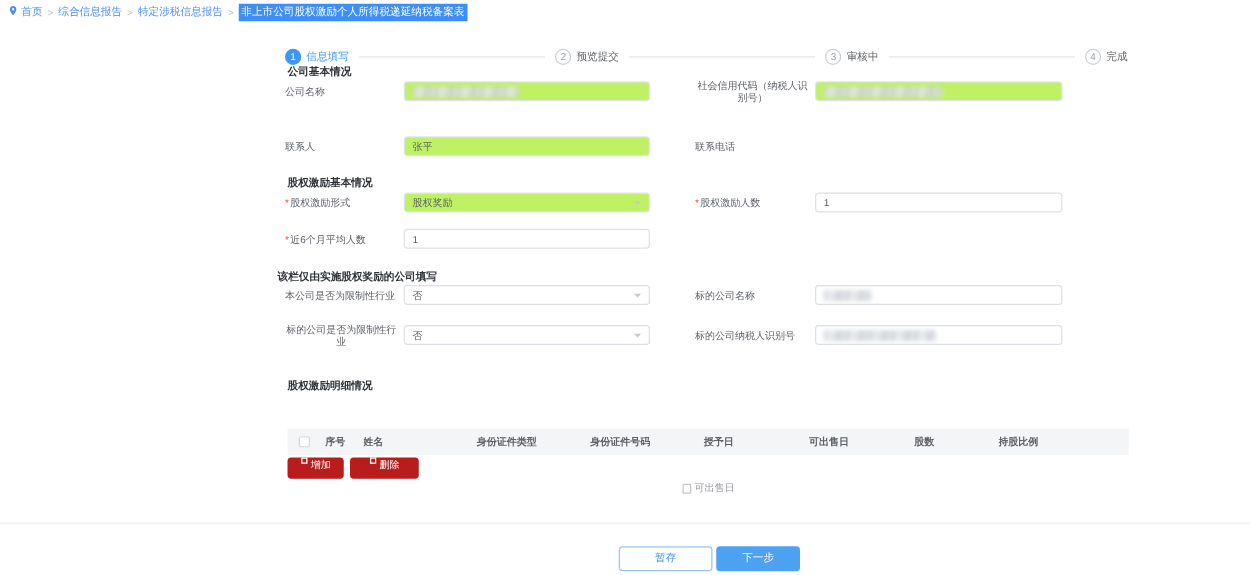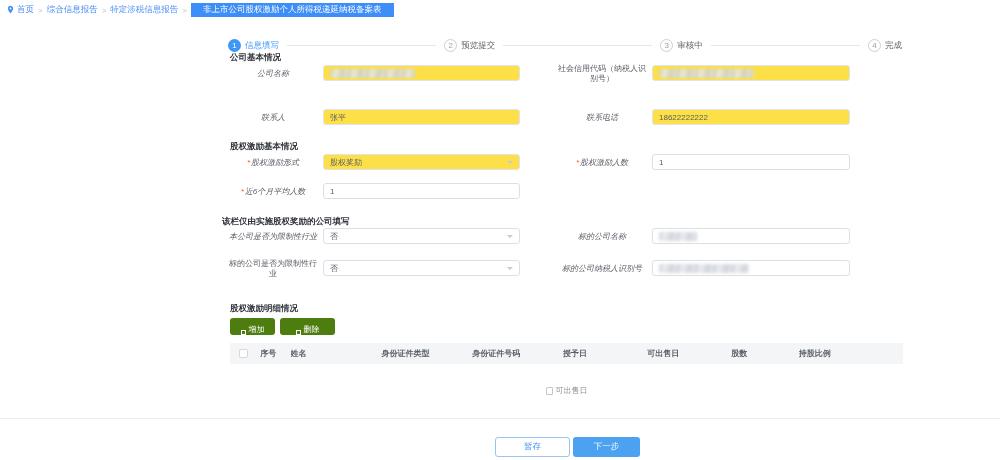--- a/index.html
+++ b/index.html
@@ -4,51 +4,51 @@
 <style>
   * { margin:0; padding:0; box-sizing:border-box; }
   html,body { background:#fff; }
   body { font-family:"Liberation Sans","DejaVu Sans",sans-serif; }
   #screen { position:relative; width:1000px; height:460px; background:#fff; overflow:hidden; }
 
   
   .bc { position:absolute; left:6px; top:4px; display:flex; align-items:center; height:12px; }
   .bc-link { font-size:8.5px; color:#4a8df5; cursor:pointer; white-space:nowrap;text-align:right; }
   .bc-sep { font-size:8px; color:#b8bcc4; margin:0 4px; }
-  .bc-cur { font-size:8.5px; color:#fff; background:#3e8ef7; padding:1px 12px; white-space:nowrap; }
+  .bc-cur { font-size:8.5px; color:#fff; background:#3e8ef7; padding:1px 2px; white-space:nowrap; }
   .pin { margin-right:2px; display:block; }
 
   
   .steps { position:absolute; left:228px; top:39px; width:674px; height:13px; display:flex; align-items:center; }
   .step { display:flex; align-items:center; }
   .snum { width:13px; height:13px; border-radius:50%; display:flex; align-items:center; justify-content:center; font-size:8px; flex:none; }
   .snum.on { background:#3e97f7; color:#fff; }
   .snum.off { background:#fff; border:1px solid #ccd0d7; color:#9aa0a9; }
   .slab { font-size:8.5px; margin-left:4px; white-space:nowrap; }
   .slab.on { color:#3e97f7; }
   .slab.off { color:#606266; }
   .sline { flex:1; height:1px; background:#e3e6eb; margin:0 8px; }
 
   
   .sect { position:absolute; font-size:8.5px; font-weight:bold; color:#2f3338; white-space:nowrap; }
   .lab { position:absolute; font-size:8px; color:#5a5e66; line-height:10px; }
-  .lab.r1 { text-align:center; white-space:nowrap;font-style:italic; }
+  .lab.r1 { text-align:left; white-space:nowrap; }
   .lab.r2 { text-align:center; }
   .req { color:#f25c24; margin-right:1px; }
   .inp { position:absolute; height:16px; border:1px solid #dcdfe6; border-radius:3px; background:#fff;
          display:flex; align-items:center; padding:0 6px; font-size:8px; color:#5a5e66; overflow:hidden; }
-  .inp.dis { background:#fde047; border-color:#e0e4ea; }
+  .inp.dis { background:#bef264; border-color:#e0e4ea; }
   .caret { position:absolute; right:6px; top:6px; width:0; height:0; border-left:3px solid transparent;
            border-right:3px solid transparent; border-top:3.5px solid #c6cad1; }
   .blob { height:9px; border-radius:2px; filter:blur(1.5px); opacity:.85;
           background:repeating-linear-gradient(100deg,#c6cad2 0px,#e8eaee 6px,#c9cdd5 13px,#e2e4e9 18px); }
 
   
-  .btn-cyan { position:absolute; height:17px; background:#4d7c0f; color:#fff; border:none; border-radius:3px;
-              display:flex; align-items:flex-end; justify-content:center; font-size:8px; cursor:pointer; }
+  .btn-cyan { position:absolute; height:17px; background:#b91c1c; color:#fff; border:none; border-radius:3px;
+              display:flex; align-items:flex-start; justify-content:center; font-size:8px; cursor:pointer;margin-top:48px; }
   .sq-ico { width:5px; height:5px; border:1px solid #fff; margin-right:3px; flex:none; }
   .thead { position:absolute; left:230px; top:343px; width:673px; height:21px; background:#f4f5f7;
            display:flex; align-items:center; }
   .th { font-size:8px; font-weight:bold; color:#5c6066; white-space:nowrap; overflow:hidden; padding-right:4px; }
   .cbcell { display:flex; align-items:center; justify-content:center; }
   .cbox { width:9px; height:9px; border:1px solid #d4d7de; border-radius:2px; background:#fff; cursor:pointer; }
   .empty { position:absolute; left:230px; top:385px; width:673px; text-align:center; font-size:8px; color:#909399; }
   .empty-inner { display:inline-flex; align-items:center; }
   .empty-ico { width:7px; height:8px; border:1px solid #c2c6cd; border-radius:1px; margin-right:3px; }
 
@@ -114,23 +114,20 @@
   <div class="inp dis" style="left:652px; top:65px; width:198px;">
     <div class="blob" style="width:95px;"></div>
   </div>
 
   <div class="lab r1" style="left:228px; top:113px; width:90px;">联系人</div>
   <div class="inp dis" style="left:323px; top:109px; width:197px;">
     <span>张平</span>
   </div>
 
   <div class="lab r1" style="left:556px; top:113px; width:92px;">联系电话</div>
-  <div class="inp dis" style="left:652px; top:109px; width:198px;">
-    <span>18622222222</span>
-  </div>
 
   <div class="sect" style="left:230px; top:141px;">股权激励基本情况</div>
 
   <div class="lab r1" style="left:228px; top:158px; width:90px;"><span class="req">*</span><span>股权激励形式</span></div>
   <div class="inp dis" style="left:323px; top:154px; width:197px;">
     <span>股权奖励</span>
     <span class="caret"></span>
   </div>
 
   <div class="lab r1" style="left:556px; top:158px; width:92px;"><span class="req">*</span><span>股权激励人数</span></div>

